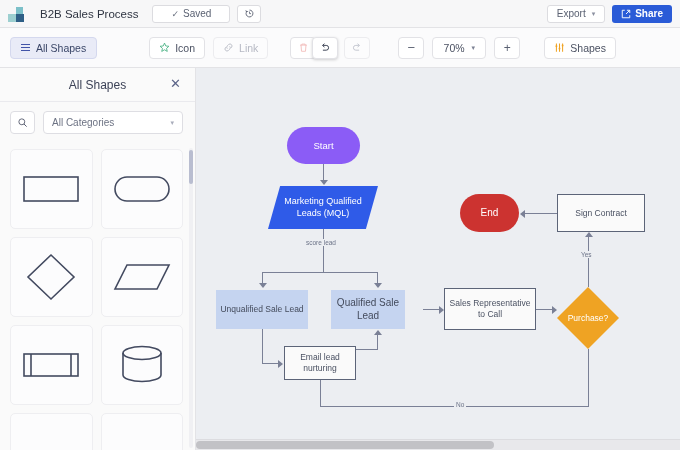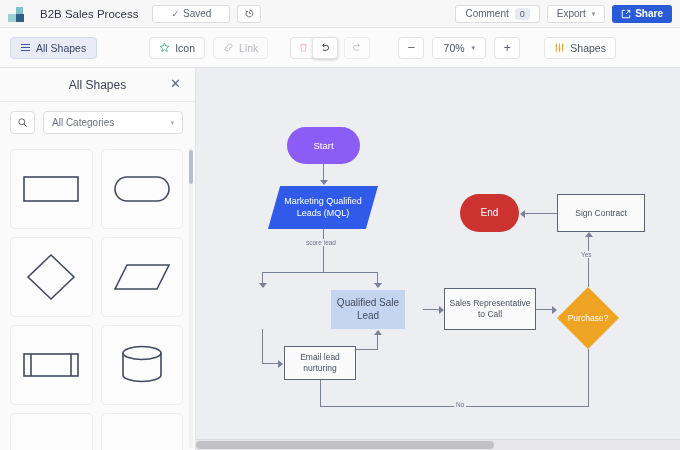--- a/index.html
+++ b/index.html
@@ -199,24 +199,20 @@
     <div class="tb-icon-btn">
       <svg width="11" height="11" viewBox="0 0 16 16">
         <path d="M8 3a5 5 0 1 1-4.6 3" fill="none" stroke="#5a6172" stroke-width="1.3"></path>
         <path d="M1.6 3.2 L3.5 6.3 L6.6 5.2 Z" fill="#5a6172"></path>
         <path d="M8 5.2 v3 h2.2" fill="none" stroke="#5a6172" stroke-width="1.2"></path>
       </svg>
     </div>
 
     <div class="spacer"></div>
 
-    <div class="tb-btn">
-      <span>Comment</span>
-      <span class="badge">0</span>
-    </div>
 
     <div class="tb-btn">
       <span>Export</span>
       <span class="caret">▾</span>
     </div>
 
     <div class="share-btn">
       <svg width="10" height="10" viewBox="0 0 16 16">
         <path d="M6 2H2v12h12v-4" fill="none" stroke="#fff" stroke-width="1.5"></path>
         <path d="M9.5 2H14v4.5" fill="none" stroke="#fff" stroke-width="1.5"></path>
@@ -407,20 +403,23 @@
     <div class="edge v" style="left:124px; top:312px; height:27px;"></div>
     <div class="arrow up" style="left:120.5px; top:307px;"></div>
     <div class="elabel" style="left:258px; top:333px;">No</div>
 
     <div class="node n-start">
       <span>Start</span>
     </div>
     <div class="node n-mql">
       <span>Marketing Qualified Leads (MQL)</span>
     </div>
+    <div class="node n-unqual">
+      <span>Unqualified Sale Lead</span>
+    </div>
     <div class="node n-qual">
       <span>Qualified Sale Lead</span>
     </div>
     <div class="node n-email">
       <span>Email lead nurturing</span>
     </div>
     <div class="node n-salesrep">
       <span>Sales Representative to Call</span>
     </div>
     <div class="node n-purchase">

